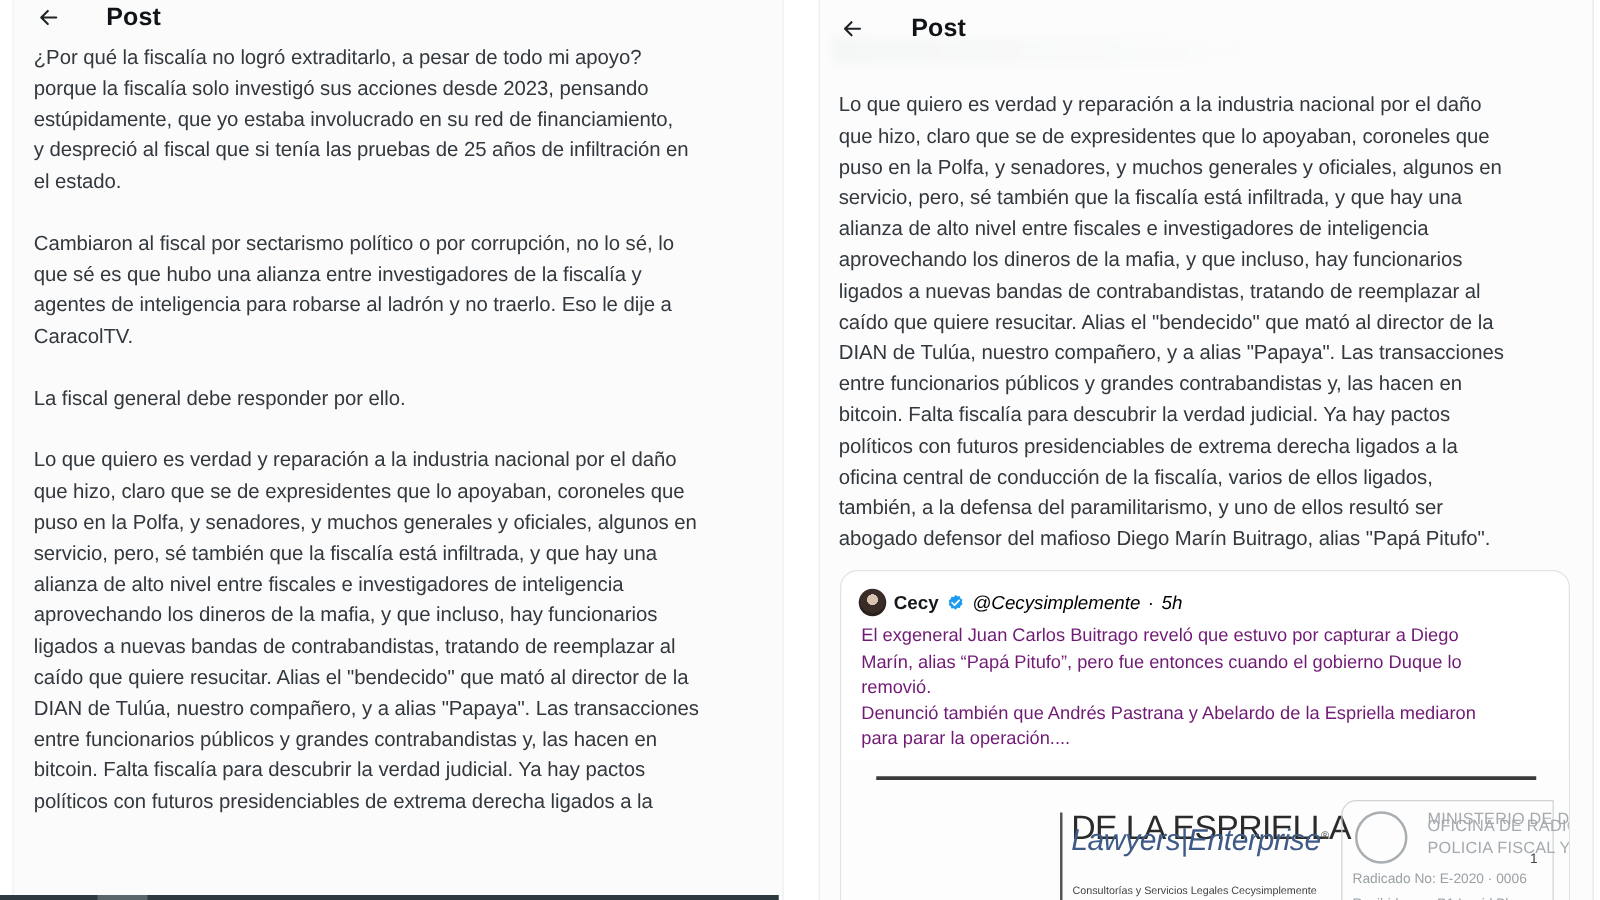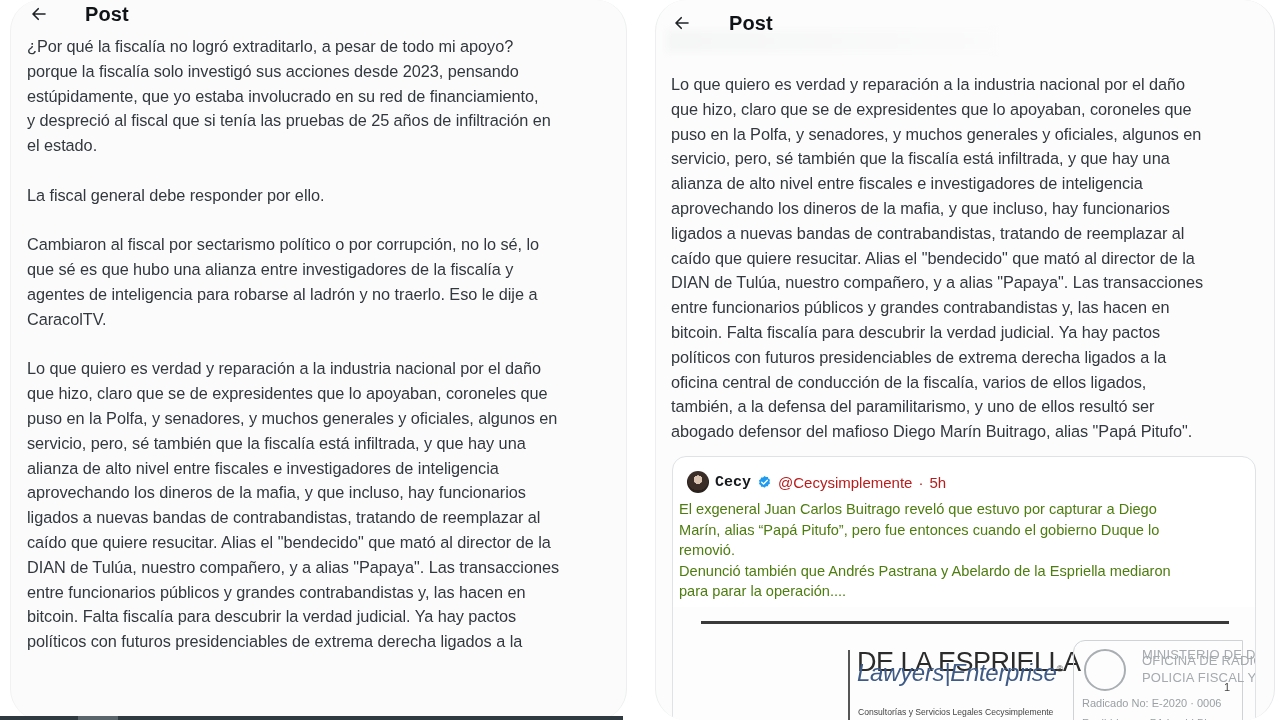--- a/index.html
+++ b/index.html
@@ -1,20 +1,20 @@
 <!DOCTYPE html>
 <html><head>
 <meta charset="utf-8">
 <style>
   * { box-sizing: border-box; margin: 0; padding: 0; }
   html, body { width: 1280px; height: 720px; overflow: hidden; background: #ffffff; }
   body { position: relative; font-family: "Liberation Sans", "DejaVu Sans", sans-serif; color: #2a2f33; }
 
   .panel {
-    position: absolute; top: 0; background: #fbfbfb; overflow: hidden; border-radius: 31px;
+    position: absolute; top: 0; background: #fbfbfb; overflow: hidden;
   }
   #left-panel { left: 10px; width: 617px; height: 720px; border-right: 1px solid #eceeef; border-left: 1px solid #f1f1f1; }
   #right-panel { left: 655px; width: 620px; height: 720px; border-left: 1px solid #eceeef; border-right: 1px solid #e6e8ea; background: #fcfcfc; }
 
   .header { position: absolute; left: 0; right: 0; height: 30px; display: flex; align-items: center; }
   #left-panel .header { top: 0; }
   #right-panel .header { top: 8px; height: 30px; }
   .back-btn { position: absolute; width: 28px; height: 28px; display: flex; align-items: center; justify-content: center; cursor: pointer; }
   #left-panel .back-btn { left: 14px; top: 0px; }
   #right-panel .back-btn { left: 12px; top: 1px; }
@@ -29,24 +29,24 @@
   #left-text { left: 16px; top: 34px; width: 600px; }
   #right-text { left: 15px; top: 72px; width: 600px; }
   .para { white-space: pre-line; margin-bottom: 24.8px; }
 
   .quote-card {
     position: absolute; left: 16px; top: 456px; width: 584px; height: 300px;
     border: 1px solid #dfe3e6; border-radius: 14px; background: #ffffff; overflow: hidden;
   }
   .quote-head { position: absolute; left: 14px; top: 14px; display: flex; align-items: center; gap: 6px; font-size: 15px; }
   .avatar { width: 22px; height: 22px; border-radius: 50%; background: radial-gradient(circle at 50% 40%, #d9c2b0 0 25%, #3a2d28 26% 60%, #2a201c 61%); }
-  .q-name { font-weight: bold; color: #15191c; font-family: Liberation Mono, monospace; }
+  .q-name { font-weight: bold; color: #15191c; }
   .verified { width: 15px; height: 15px; }
-  .q-handle { color: #b91c1c; }
-  .quote-text { position: absolute; left: 6px; top: 42px; width: 560px; font-size: 14.6px; line-height: 20.5px; color: #4d7c0f; white-space: pre-line; }
+  .q-handle { color: #000000; font-style: italic; }
+  .quote-text { position: absolute; left: 16px; top: 42px; width: 560px; font-size: 14.6px; line-height: 20.5px; color: #701a75; white-space: pre-line; }
 
   .doc-image { position: absolute; left: 0; top: 150px; width: 584px; height: 150px; background: #fdfdfd; }
   .doc-rule { position: absolute; left: 28px; top: 14px; width: 528px; height: 3px; background: #3a3a3a; }
   .doc-vbar { position: absolute; left: 175px; top: 43px; width: 2px; height: 70px; background: #555; }
   .doc-brand { position: absolute; left: 184px; top: 40px; font-size: 27px; color: #2b2b2b; letter-spacing: -0.5px; font-family: "Liberation Sans", sans-serif; }
   .doc-sub { position: absolute; left: 184px; top: 52px; font-size: 24px; color: #3e5a86; letter-spacing: -0.3px; font-style: italic; }
   .doc-sub .sep { color: #3e5a86; }
   .doc-tag { position: absolute; left: 185px; top: 100px; font-size: 8.6px; color: #444; }
   .stamp { position: absolute; left: 400px; top: 33px; width: 170px; height: 90px; border: 1px solid #cfd3d6; border-radius: 12px 0 0 0; }
   .seal { position: absolute; left: 10px; top: 8px; width: 42px; height: 42px; border-radius: 50%; border: 2px solid #a9aeb2; }
@@ -67,25 +67,25 @@
         </svg>
     </div>
     <span class="post-title">Post</span>
   </div>
   <div class="body-text" id="left-text">
     <p class="para">¿Por qué la fiscalía no logró extraditarlo, a pesar de todo mi apoyo?
 porque la fiscalía solo investigó sus acciones desde 2023, pensando
 estúpidamente, que yo estaba involucrado en su red de financiamiento,
 y despreció al fiscal que si tenía las pruebas de 25 años de infiltración en
 el estado.</p>
-    <p class="para">La fiscal general debe responder por ello.</p>
     <p class="para">Cambiaron al fiscal por sectarismo político o por corrupción, no lo sé, lo
 que sé es que hubo una alianza entre investigadores de la fiscalía y
 agentes de inteligencia para robarse al ladrón y no traerlo. Eso le dije a
 CaracolTV.</p>
+    <p class="para">La fiscal general debe responder por ello.</p>
     <p class="para">Lo que quiero es verdad y reparación a la industria nacional por el daño
 que hizo, claro que se de expresidentes que lo apoyaban, coroneles que
 puso en la Polfa, y senadores, y muchos generales y oficiales, algunos en
 servicio, pero, sé también que la fiscalía está infiltrada, y que hay una
 alianza de alto nivel entre fiscales e investigadores de inteligencia
 aprovechando los dineros de la mafia, y que incluso, hay funcionarios
 ligados a nuevas bandas de contrabandistas, tratando de reemplazar al
 caído que quiere resucitar. Alias el "bendecido" que mató al director de la
 DIAN de Tulúa, nuestro compañero, y a alias "Papaya". Las transacciones
 entre funcionarios públicos y grandes contrabandistas y, las hacen en

